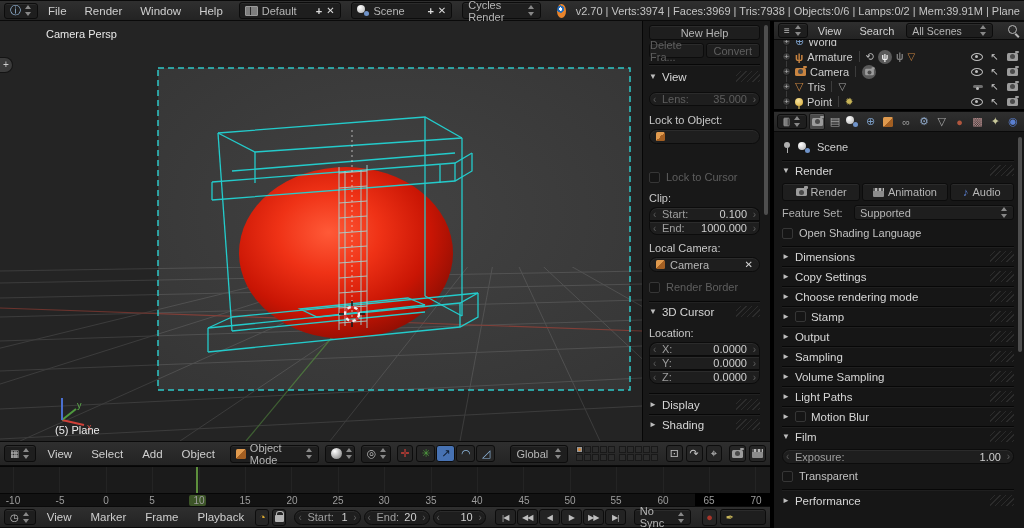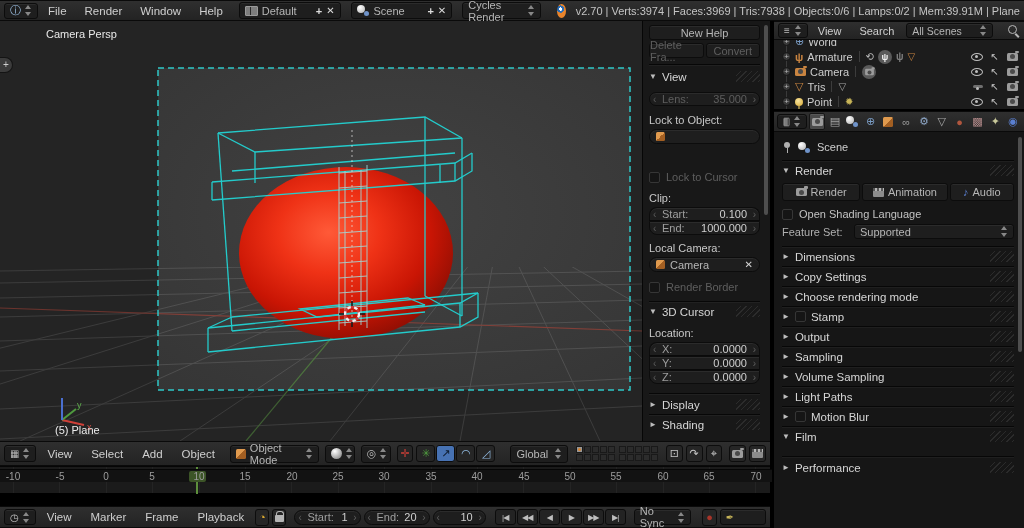--- a/index.html
+++ b/index.html
@@ -390,21 +390,21 @@
       <span class="cam"></span>
     </div>
   <div class="mbtn">
       <span class="clp"></span>
     </div>
 </div>
 
 <div class="abs" style="left:0;top:466px;width:770px;height:27px;background:#1b1b1b;border-top:1px solid #060606;background-image:repeating-linear-gradient(90deg,#242424 0 1px,transparent 1px 46.4px);background-position:13px 0">
   <div class="abs" style="left:196px;top:0;width:2px;height:27px;background:#5d8f3c"></div>
 </div>
-<div class="abs" style="left:0;top:469px;width:795px;height:13px;background:#121212;border-top:1px solid #060606">
+<div class="abs" style="left:0;top:493px;width:695px;height:13px;background:#121212;border-top:1px solid #060606">
   <div class="abs" style="left:189px;top:1px;width:17px;height:11px;background:#3c5427;border-radius:2px"></div>
   <span class="ticklabel" style="left:13px">-10</span>
   <span class="ticklabel" style="left:60px">-5</span>
   <span class="ticklabel" style="left:106px">0</span>
   <span class="ticklabel" style="left:152px">5</span>
   <span class="ticklabel" style="left:199px">10</span>
   <span class="ticklabel" style="left:245px">15</span>
   <span class="ticklabel" style="left:292px">20</span>
   <span class="ticklabel" style="left:338px">25</span>
   <span class="ticklabel" style="left:384px">30</span>
@@ -616,31 +616,31 @@
       </div>
       <div class="btn" style="height:18px;flex:1.2">
         <span class="clp"></span>
         <span>Animation</span>
       </div>
       <div class="btn" style="height:18px;flex:0.9">
         <span style="color:#5a7fd0">♪</span>
         <span>Audio</span>
       </div>
     </div>
-    <div class="flex" style="margin-top:7px">
-      <span class="cb"></span>
-      <span class="cbl">Open Shading Language</span>
-    </div>
     <div class="flex" style="margin-top:4px;gap:4px">
       <span class="label" style="width:68px">Feature Set:</span>
       <div class="dd" style="height:15px;flex:1">
         <span>Supported</span>
           <span class="ud"></span>
       </div>
     </div>
+    <div class="flex" style="margin-top:7px">
+      <span class="cb"></span>
+      <span class="cbl">Open Shading Language</span>
+    </div>
     <div class="sep" style="margin-top:7px"></div>
     <div class="ph">
       <span class="tri">►</span>
       <span>Dimensions</span>
       <span class="stripes"></span>
     </div>
     <div class="sep"></div>
     <div class="ph">
       <span class="tri">►</span>
       <span>Copy Settings</span>
@@ -690,20 +690,30 @@
       <span>Motion Blur</span>
       <span class="stripes"></span>
     </div>
     <div class="sep"></div>
     <div class="ph">
       <span class="tri">▼</span>
       <span>Film</span>
       <span class="stripes"></span>
     </div>
     <div class="flex" style="gap:6px;margin-top:3px;align-items:flex-start">
+      <div style="flex:1">
+        <div class="num" style="height:15px">
+          <span class="lab">Exposure:</span>
+          <span class="val">1.00</span>
+        </div>
+        <div class="flex" style="margin-top:6px">
+          <span class="cb"></span>
+          <span class="cbl">Transparent</span>
+        </div>
+      </div>
     </div>
     <div class="sep" style="margin-top:7px"></div>
     <div class="ph" style="height:21px">
       <span class="tri">►</span>
       <span>Performance</span>
       <span class="stripes"></span>
     </div>
 
   </div>
   <div class="scrollbar" style="right:2px;top:26px;height:215px"></div>

